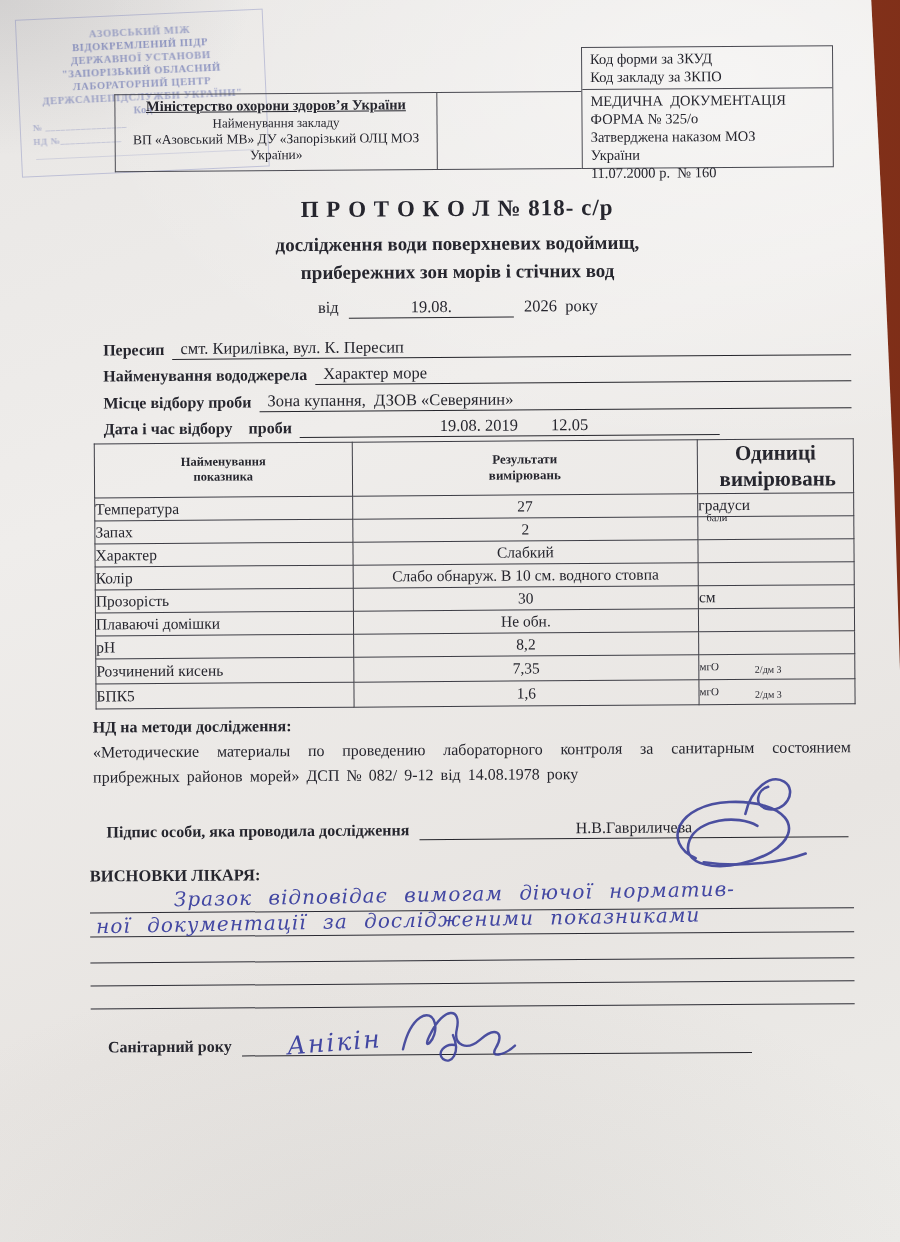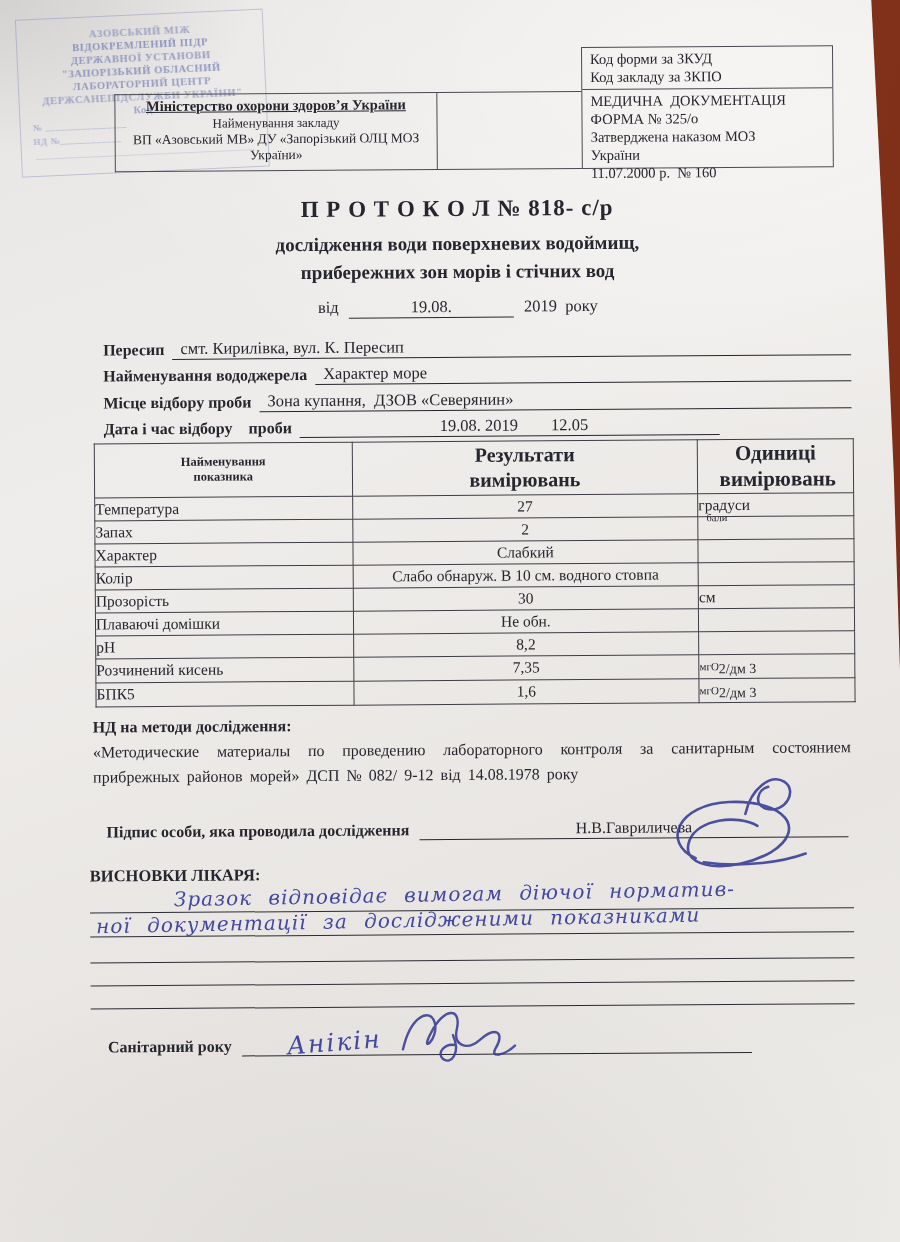--- a/index.html
+++ b/index.html
@@ -63,29 +63,29 @@
   .fval-text{font-size:16.5px;white-space:pre;padding-left:8px;}
   .fval.w420{flex:0 0 420px;text-align:center;}
   .fill{flex:1;}
 
   
   table.results{position:absolute;left:95px;top:441px;width:760px;border-collapse:collapse;z-index:2;}
   table.results th,table.results td{border:1.5px solid #3e3e46;}
   table.results th{font-weight:bold;height:39px;vertical-align:middle;text-align:center;padding:0;}
   .hspan{display:inline-block;line-height:1.25;}
   .h1{font-size:12.5px;max-width:125px;}
-  .h2{font-size:20px;max-width:118px;}
+  .h2{font-size:13px;max-width:118px;}
   .h3{font-size:21px;max-width:112px;}
   table.results td{height:22px;padding:0;font-size:15.5px;vertical-align:middle;}
   td.cname{padding-left:8px;text-align:left;}
   td.cres{text-align:center;font-size:16px;}
   td.cunit{padding-left:8px;text-align:left;font-size:14.5px;position:relative;vertical-align:top;line-height:19px;}
   .unit-note{position:absolute;left:8px;bottom:-7px;font-size:10.5px;line-height:10px;background:transparent;}
   .unit-small{font-size:11px;}
-  .unit-small sub{font-size:14px;}
+  .unit-small sub{font-size:10px;margin-left:36px;}
 
   
   .methods{position:absolute;left:92px;top:716px;width:758px;z-index:2;}
   .methods-heading{font-weight:bold;font-size:16px;}
   .methods-text{font-size:16px;line-height:25px;text-align:justify;margin-top:3px;word-spacing:3px;}
 
   
   .researcher-line{position:absolute;left:105px;top:820px;width:742px;display:flex;align-items:flex-end;z-index:2;}
   .sig-ul{flex:1;border-bottom:1.6px solid #26262c;text-align:center;font-size:16px;margin-left:10px;padding-bottom:1px;}
   .hand{font-style:italic;color:#4247a2;font-family:"DejaVu Serif",serif;}
@@ -136,21 +136,21 @@
         <div class="t">11.07.2000 р.  № 160</div>
       </div>
     </div>
 
     <div class="center-block protocol-title">П Р О Т О К О Л   №  818- с/р</div>
     <div class="center-block subtitle1">дослідження  води поверхневих водоймищ,</div>
     <div class="center-block subtitle2">прибережних зон морів і стічних вод</div>
     <div class="center-block date-line">
       <span>від</span>
       <span class="date-ul">19.08.</span>
-      <span class="pre">2019  року</span>
+      <span class="pre">2026  року</span>
     </div>
 
     <div class="fields">
       <div class="field-line">
         <span class="flabel">Пересип</span>
         <span class="fval"><span class="fval-text">смт. Кирилівка, вул. К. Пересип</span></span>
       </div>
       <div class="field-line">
         <span class="flabel">Найменування вододжерела</span>
         <span class="fval"><span class="fval-text">Характер море</span></span>

